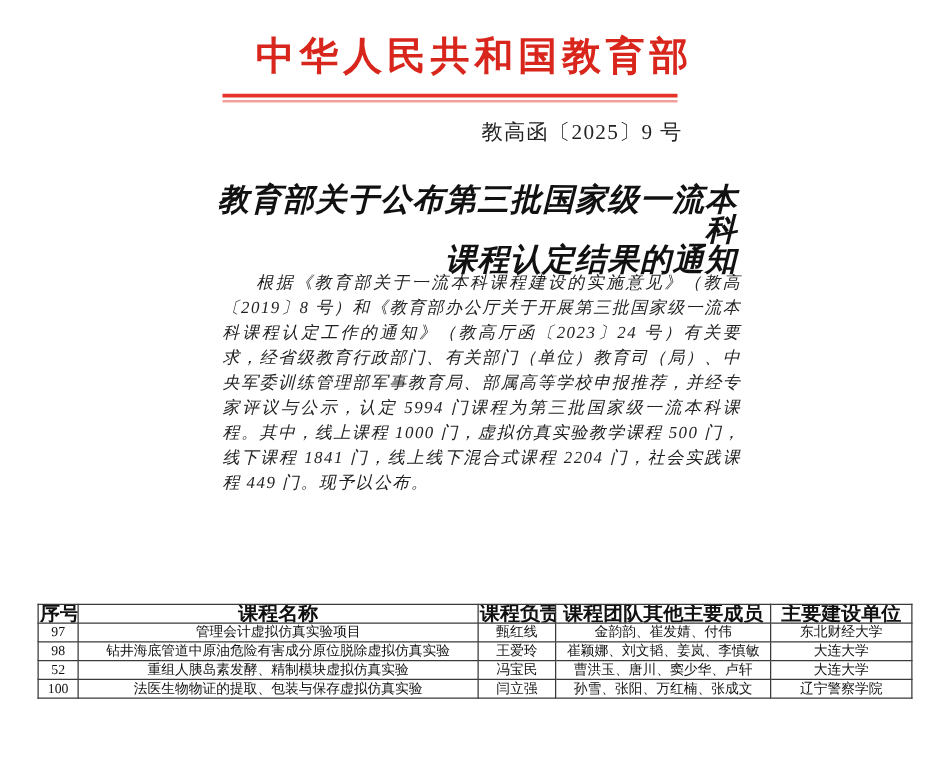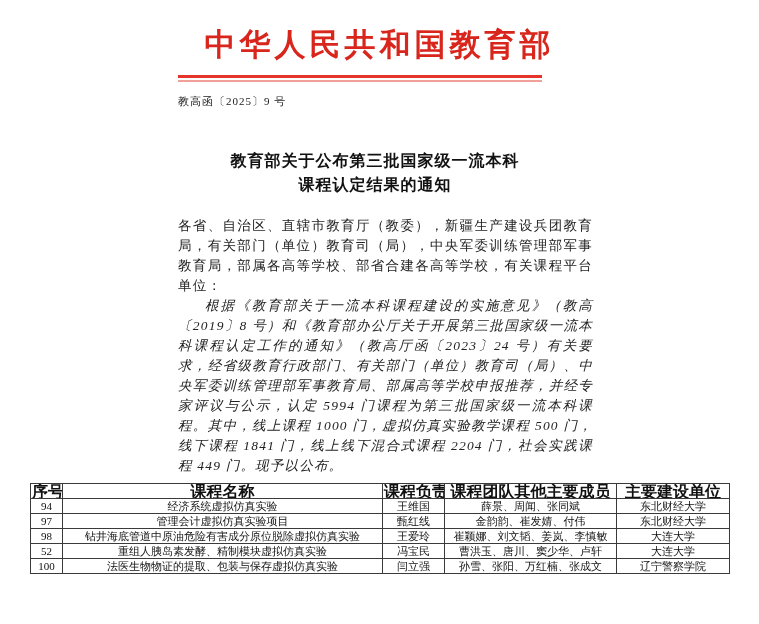--- a/index.html
+++ b/index.html
@@ -10,26 +10,26 @@
   }
   .org-title{
     position:absolute;top:24px;left:0;width:759px;text-align:center;
     font-size:31px;font-weight:bold;letter-spacing:4px;color:#d9261c;
   }
   .red-rule{position:absolute;left:178px;top:75px;width:364px;}
   .red-rule .rule-top{height:3px;background:#e5342a;}
   .red-rule .rule-gap{height:2px;background:transparent;}
   .red-rule .rule-bottom{height:2px;background:#f2a09a;}
   .doc-number{
-    position:absolute;top:94px;left:178px;width:368px;
-    font-size:11px;letter-spacing:1px;color:#222;
+    position:absolute;top:94px;left:178px;width:368px;text-align:right;
+    font-size:17px;letter-spacing:1px;color:#222;
   }
   .notice-title{
-    position:absolute;top:149px;left:160px;width:430px;text-align:center;
-    font-size:16px;font-weight:bold;line-height:24px;letter-spacing:1px;color:#111;
+    position:absolute;top:149px;left:160px;width:430px;text-align:right;
+    font-size:25px;font-weight:bold;line-height:24px;letter-spacing:1px;color:#111;font-style:italic;
   }
   .body-text{
     position:absolute;top:216px;left:178px;width:415px;
     font-size:13.5px;line-height:20px;text-align:justify;letter-spacing:1.2px;color:#222;
   }
   .body-text p{margin:0;}
   .body-text p.indent{text-indent:2em;font-style:italic;}
   table.results{
     position:absolute;left:30px;top:483px;width:699px;
     border-collapse:collapse;table-layout:fixed;
@@ -64,21 +64,20 @@
 </div>
 
 <div class="doc-number">教高函〔2025〕9 号</div>
 
 <div class="notice-title">
   <div>教育部关于公布第三批国家级一流本科</div>
   <div>课程认定结果的通知</div>
 </div>
 
 <div class="body-text">
-  <p>各省、自治区、直辖市教育厅（教委），新疆生产建设兵团教育局，有关部门（单位）教育司（局），中央军委训练管理部军事教育局，部属各高等学校、部省合建各高等学校，有关课程平台单位：</p>
   <p class="indent">根据《教育部关于一流本科课程建设的实施意见》（教高〔2019〕8 号）和《教育部办公厅关于开展第三批国家级一流本科课程认定工作的通知》（教高厅函〔2023〕24 号）有关要求，经省级教育行政部门、有关部门（单位）教育司（局）、中央军委训练管理部军事教育局、部属高等学校申报推荐，并经专家评议与公示，认定 5994 门课程为第三批国家级一流本科课程。其中，线上课程 1000 门，虚拟仿真实验教学课程 500 门，线下课程 1841 门，线上线下混合式课程 2204 门，社会实践课程 449 门。现予以公布。</p>
 </div>
 
 <table class="results">
   <colgroup>
     <col class="c-no">
       <col class="c-course">
       <col class="c-leader">
       <col class="c-members">
       <col class="c-unit">
@@ -86,27 +85,20 @@
   <thead>
     <tr>
       <th>序号</th>
       <th>课程名称</th>
       <th>课程负责人</th>
       <th>课程团队其他主要成员</th>
       <th>主要建设单位</th>
     </tr>
   </thead>
   <tbody>
-      <tr>
-    <td>94</td>
-    <td>经济系统虚拟仿真实验</td>
-    <td>王维国</td>
-    <td>薛景、周闻、张同斌</td>
-    <td>东北财经大学</td>
-  </tr>
       <tr>
     <td>97</td>
     <td>管理会计虚拟仿真实验项目</td>
     <td>甄红线</td>
     <td>金韵韵、崔发婧、付伟</td>
     <td>东北财经大学</td>
   </tr>
       <tr>
     <td>98</td>
     <td>钻井海底管道中原油危险有害成分原位脱除虚拟仿真实验</td>

